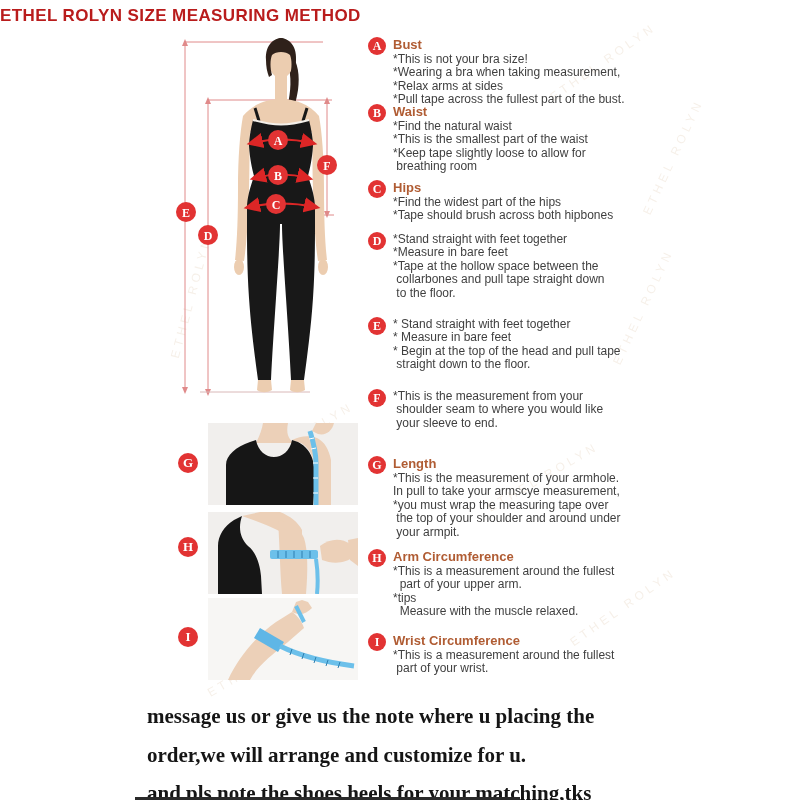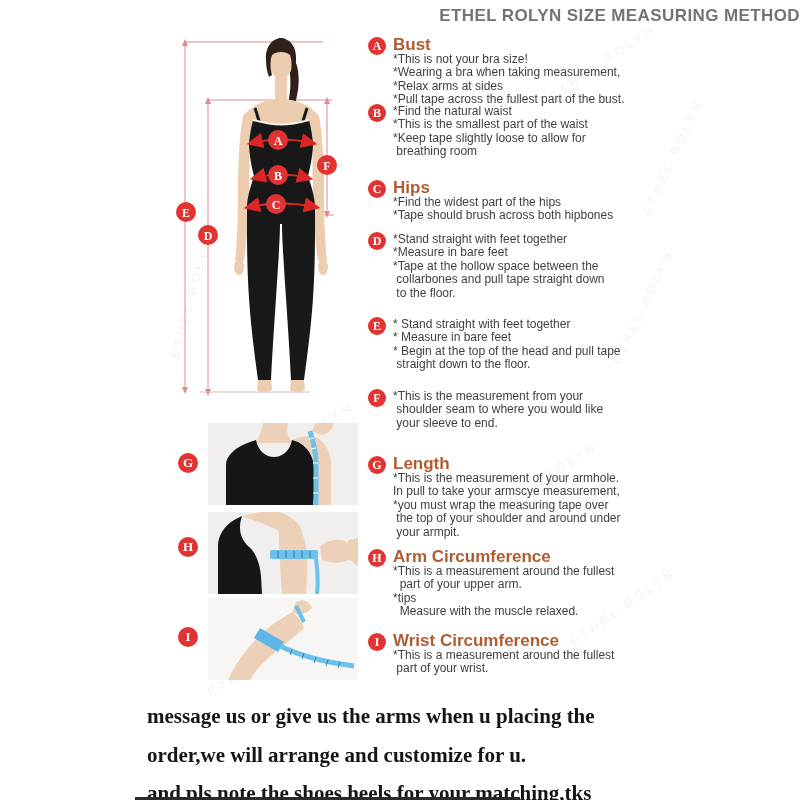--- a/index.html
+++ b/index.html
@@ -1,26 +1,26 @@
 <!DOCTYPE html>
 <html><head>
 <meta charset="utf-8">
 <style>
   html,body{margin:0;padding:0;background:#fff;}
   .page{position:relative;width:800px;height:800px;background:#ffffff;overflow:hidden;
         font-family:"Liberation Sans",sans-serif;}
-  .title{position:absolute;top:6px;left:0;width:100%;text-align:right;margin:0;
-         font-size:17px;font-weight:700;color:#737373;letter-spacing:.4px;}
+  .title{position:absolute;top:6px;left:0;width:100%;text-align:left;margin:0;
+         font-size:17px;font-weight:700;color:#b91c1c;letter-spacing:.4px;}
   
   .sec{position:absolute;left:368px;width:318px;display:flex;align-items:flex-start;}
   .badge{flex:0 0 auto;width:18px;height:18px;border-radius:50%;background:#e23333;color:#fff;
          font-family:"Liberation Serif",serif;font-weight:700;font-size:12px;line-height:18px;
          text-align:center;}
   .sec-content{margin-left:7px;}
-  .sec-head{color:#b05c33;font-size:17px;line-height:15px;font-weight:600;}
+  .sec-head{color:#b05c33;font-size:13px;line-height:15px;font-weight:600;}
   .sec-body{color:#3f3f3f;font-size:12px;line-height:13.4px;white-space:pre;margin-top:1px;}
   
   .figure-svg{position:absolute;left:155px;top:28px;width:215px;height:400px;}
   .photo{position:absolute;left:208px;width:150px;height:82px;background:#f1efed;overflow:hidden;}
   .photo svg{display:block;}
   .fig-badge{position:absolute;width:20px;height:20px;border-radius:50%;background:#e23333;color:#fff;
              font-family:"Liberation Serif",serif;font-weight:700;font-size:13px;line-height:20px;
              text-align:center;}
   .badge-letter{fill:#ffffff;font-family:"Liberation Serif",serif;font-weight:700;font-size:12px;
                 text-anchor:middle;}
@@ -177,20 +177,21 @@
       <div class="sec-body">*This is not your bra size!
 *Wearing a bra when taking measurement,
 *Relax arms at sides
 *Pull tape across the fullest part of the bust.</div>
     </div>
   </section>
 
   <section class="sec" style="top:104px;">
     <span class="badge">B</span>
     <div class="sec-content">
+      <div class="sec-head">Waist</div>
       <div class="sec-body">*Find the natural waist
 *This is the smallest part of the waist
 *Keep tape slightly loose to allow for
  breathing room</div>
     </div>
   </section>
 
   <section class="sec" style="top:180px;">
     <span class="badge">C</span>
     <div class="sec-content">
@@ -256,19 +257,19 @@
   <section class="sec" style="top:633px;">
     <span class="badge">I</span>
     <div class="sec-content">
       <div class="sec-head">Wrist Circumference</div>
       <div class="sec-body">*This is a measurement around the fullest
  part of your wrist.</div>
     </div>
   </section>
 
   <div class="footer">
-    <div>message us or give us the arms when u placing the</div>
+    <div>message us or give us the note where u placing the</div>
     <div>order,we will arrange and customize for u.</div>
     <div>and pls note the shoes heels for your matching,tks</div>
   </div>
   <div class="cropped"></div>
 
 </div>
 
 </body></html>

